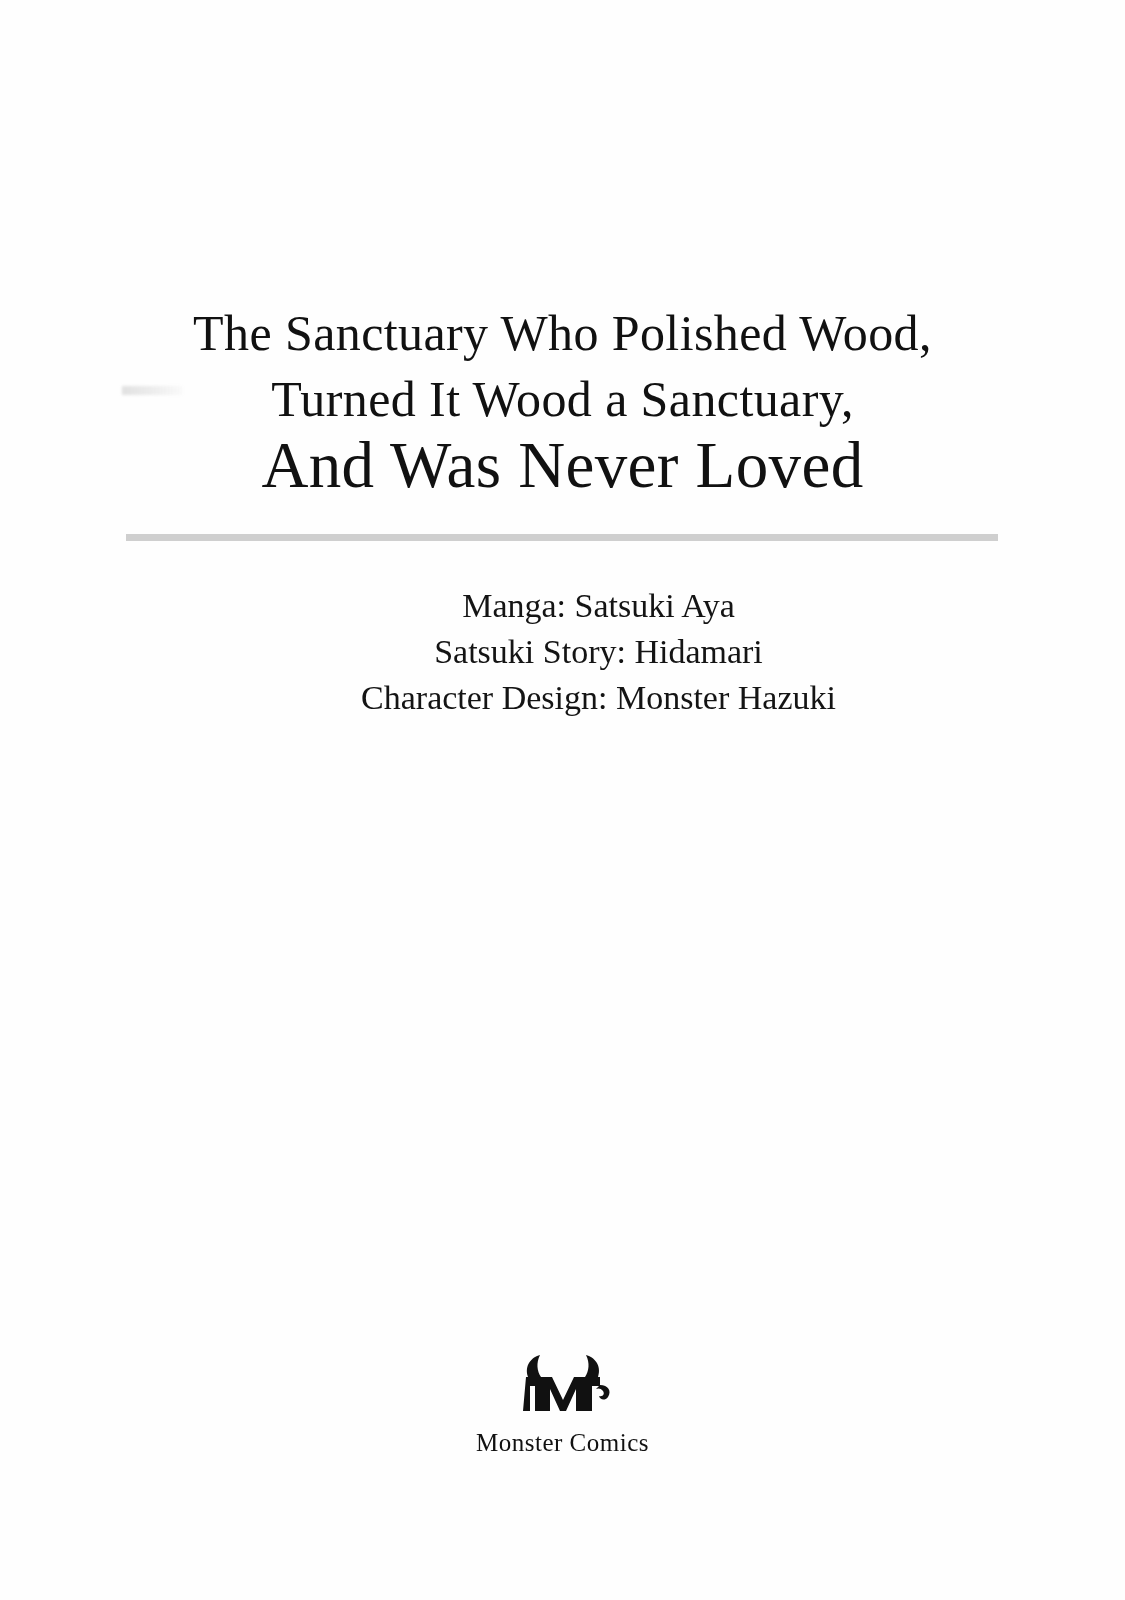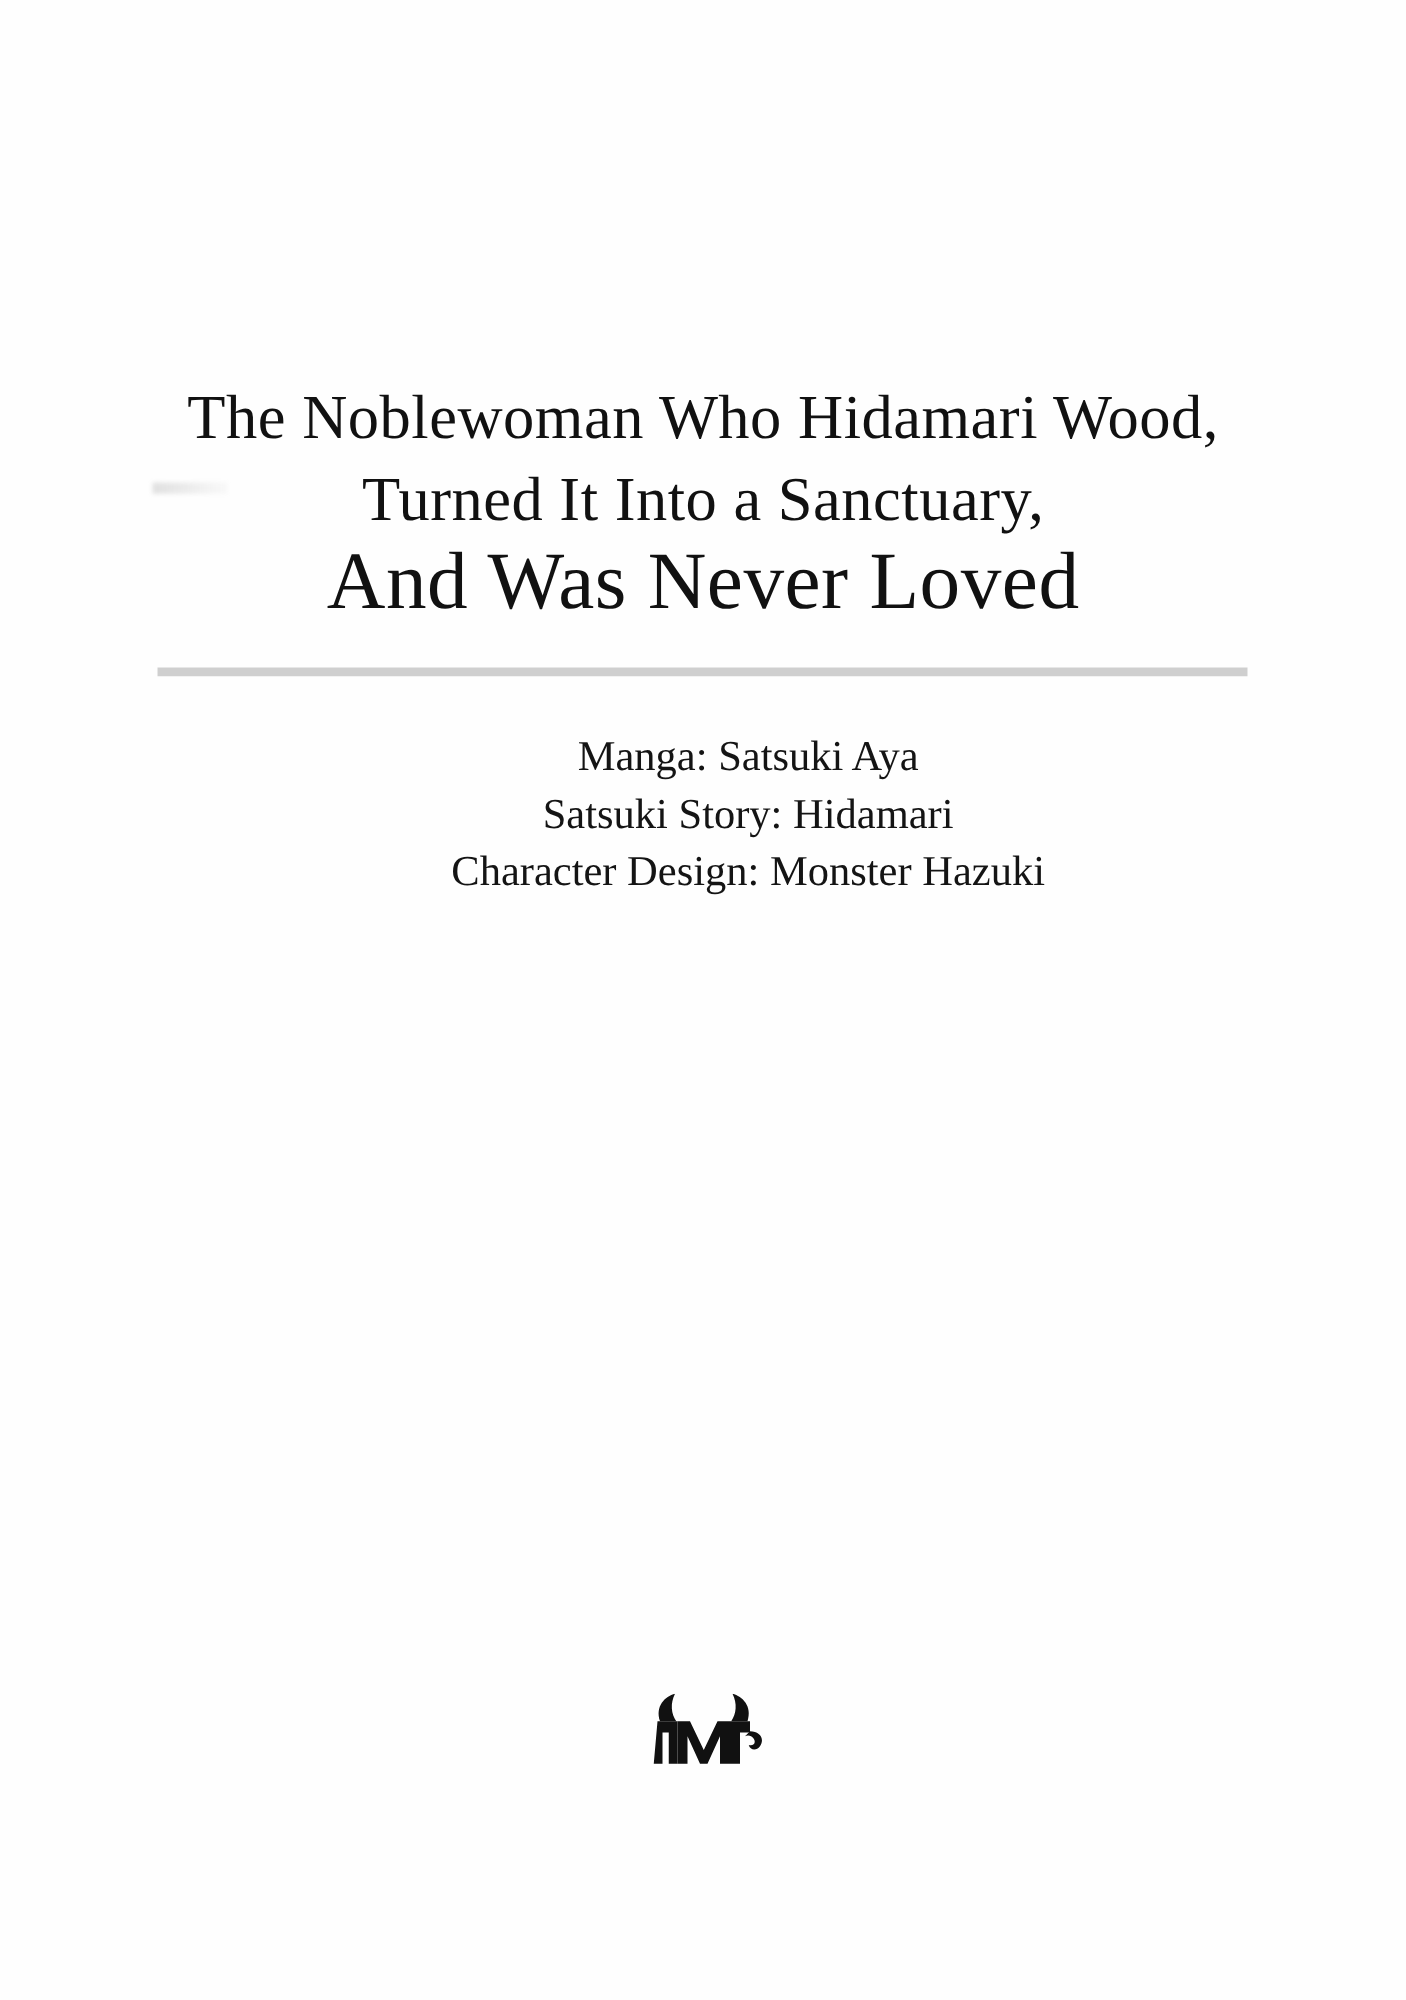--- a/index.html
+++ b/index.html
@@ -104,22 +104,22 @@
     letter-spacing: 0.5px;
     color: #111111;
   }
 </style>
 </head>
 <body>
 
 <div class="page">
 
   <div class="title-block">
-    <div class="title-line l1">The Noblewoman Who Hidamari Wood,</div>
-    <div class="title-line l2">Turned It Into a Sanctuary,</div>
+    <div class="title-line l1">The Sanctuary Who Polished Wood,</div>
+    <div class="title-line l2">Turned It Wood a Sanctuary,</div>
     <div class="smudge"></div>
     <div class="title-line l3">And Was Never Loved</div>
   </div>
 
   <div class="divider"></div>
 
   <div class="credits">
     <div class="credit-line">Manga: Satsuki Aya</div>
     <div class="credit-line">Satsuki Story: Hidamari</div>
     <div class="credit-line">Character Design: Monster Hazuki</div>
@@ -130,15 +130,16 @@
 
       <path d="M20 22 C16 10, 24 2, 32 0 C28 8, 29 16, 33 22 Z" fill="#111111"></path>
       <path d="M90 22 C94 10, 86 2, 78 0 C82 8, 81 16, 77 22 Z" fill="#111111"></path>
 
       <path d="M18 22 L34 22 L34 56 L27 56 L27 31 L22 31 L22 56 L15 56 Z" fill="#111111"></path>
       <path d="M34 22 L44 22 L55 45 L66 22 L76 22 L76 56 L68 56 L68 34 L58 56 L52 56 L42 34 L42 56 L34 56 Z" fill="#111111"></path>
       <path d="M76 22 L92 22 L92 31 L84 31 L84 56 L76 56 Z" fill="#111111"></path>
 
       <path d="M92 30 C100 30, 104 36, 100 42 C97 46, 92 45, 91 41 C95 42, 97 39, 95 36 C93 33, 90 33, 88 34 Z" fill="#111111"></path>
     </svg>
+    <div class="publisher-name">Monster Comics</div>
   </div>
 
 </div>
 
 </body></html>

